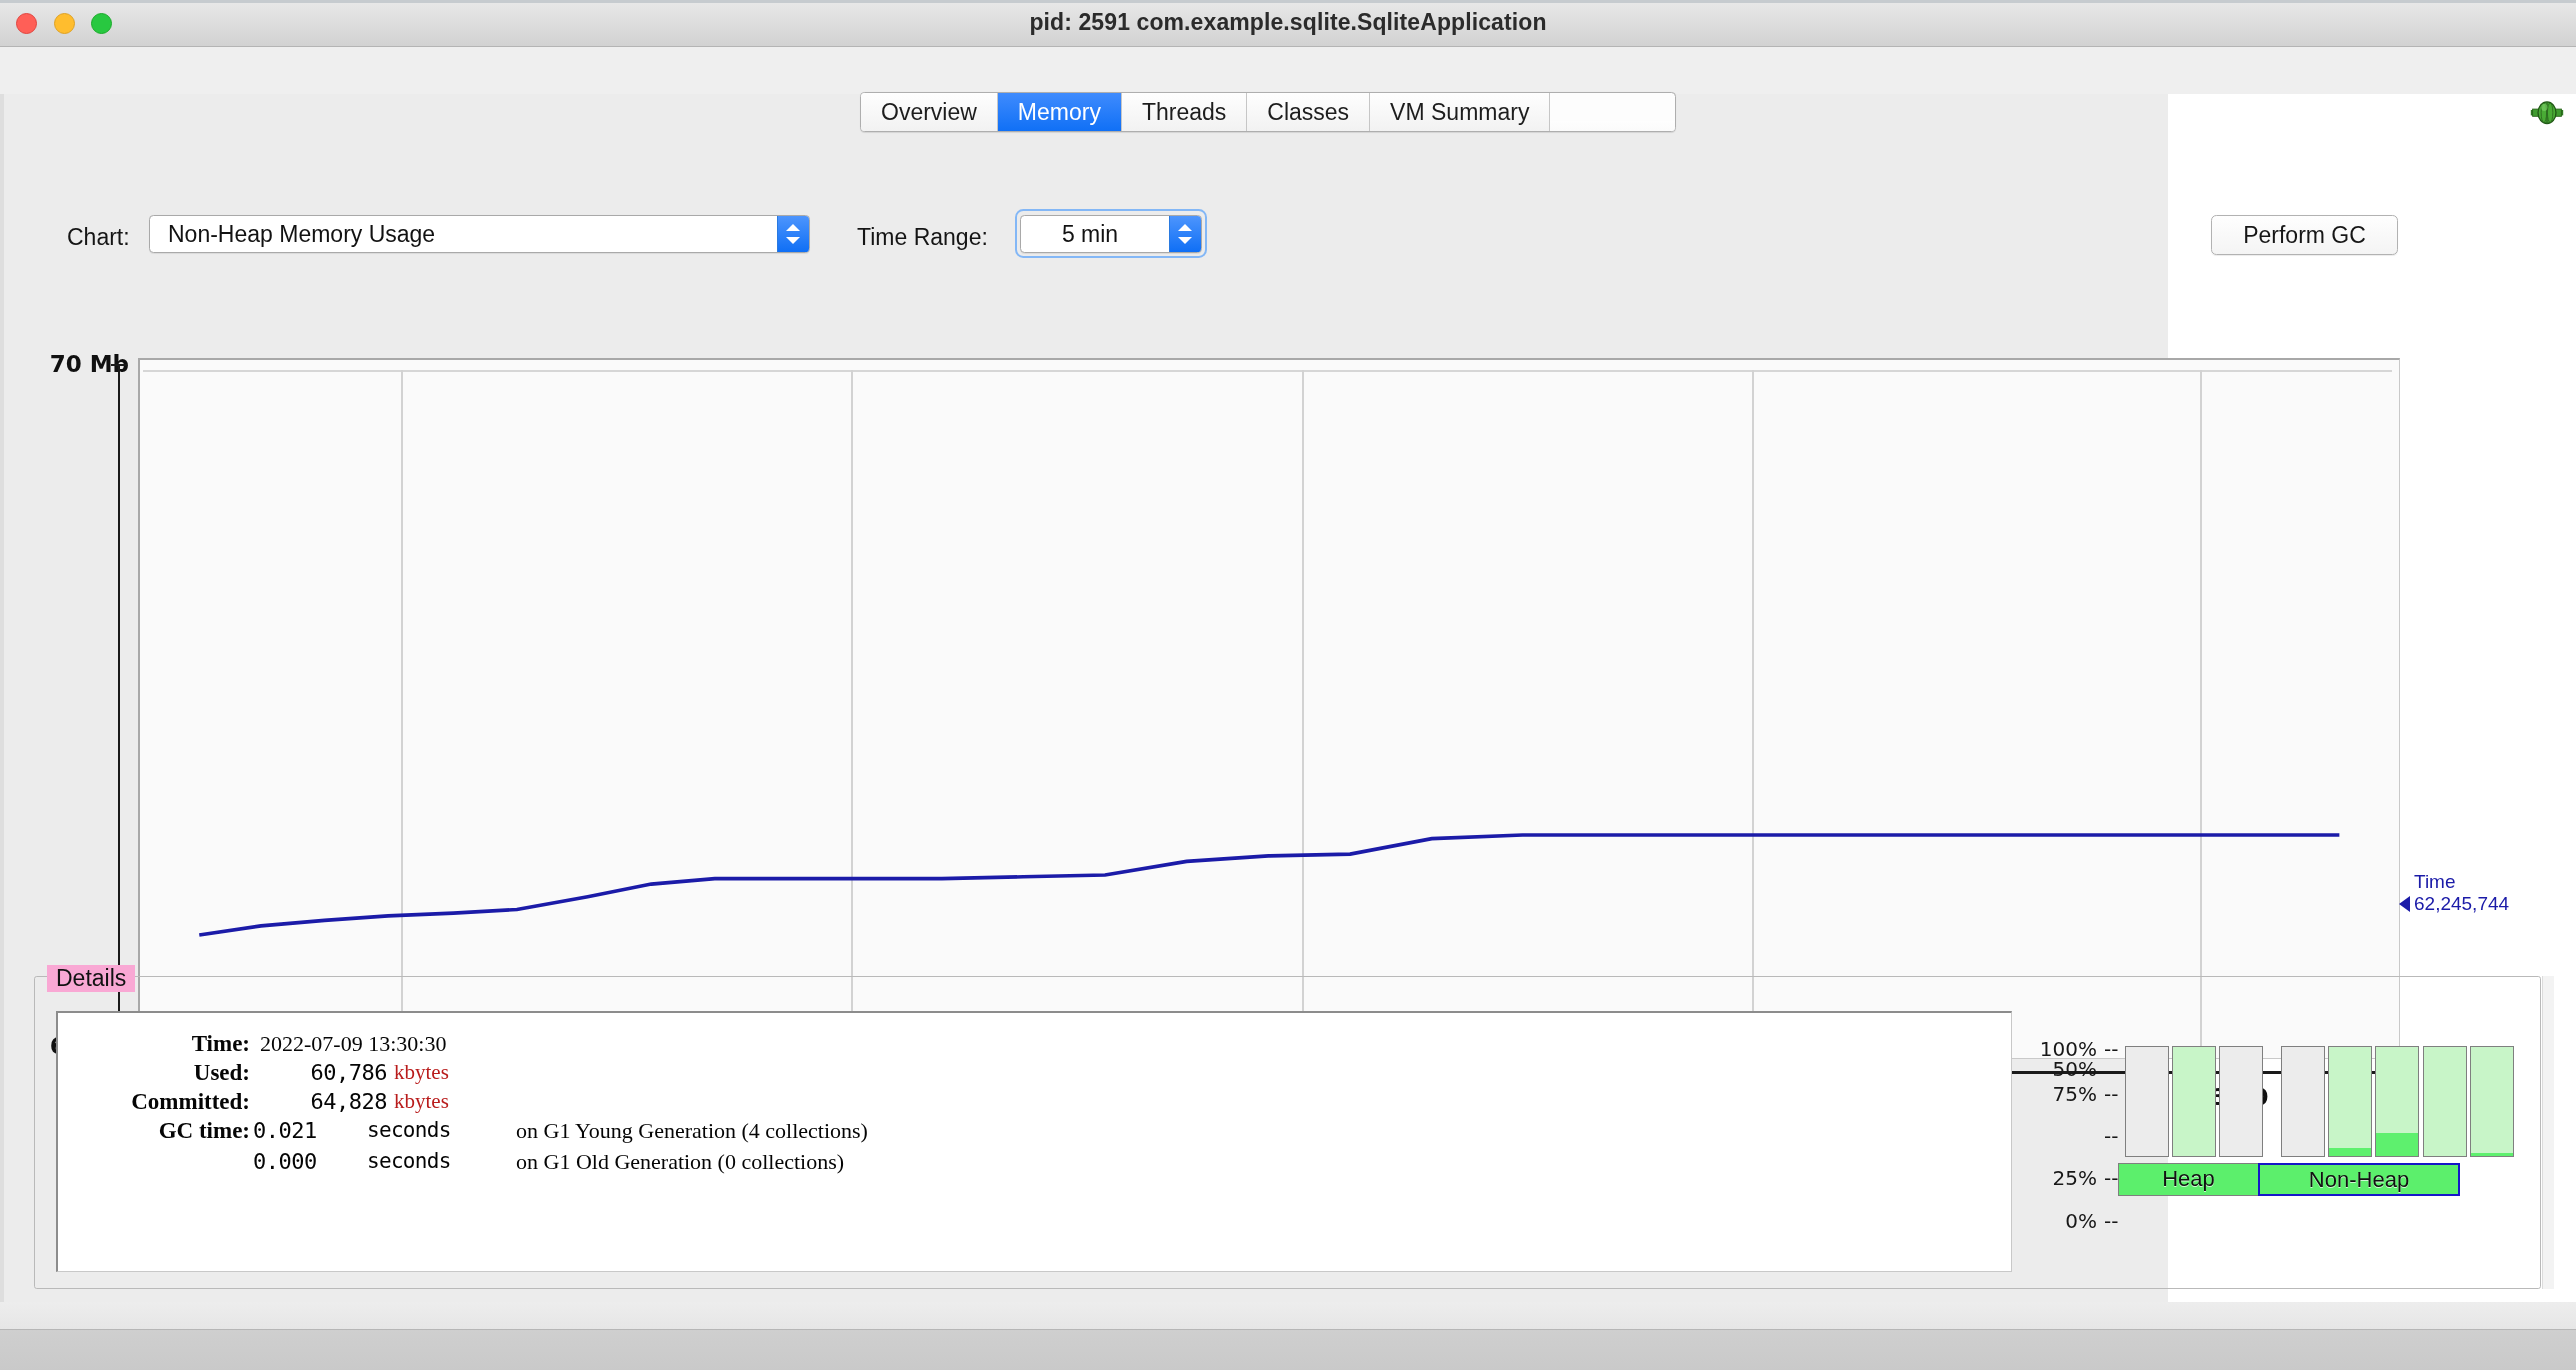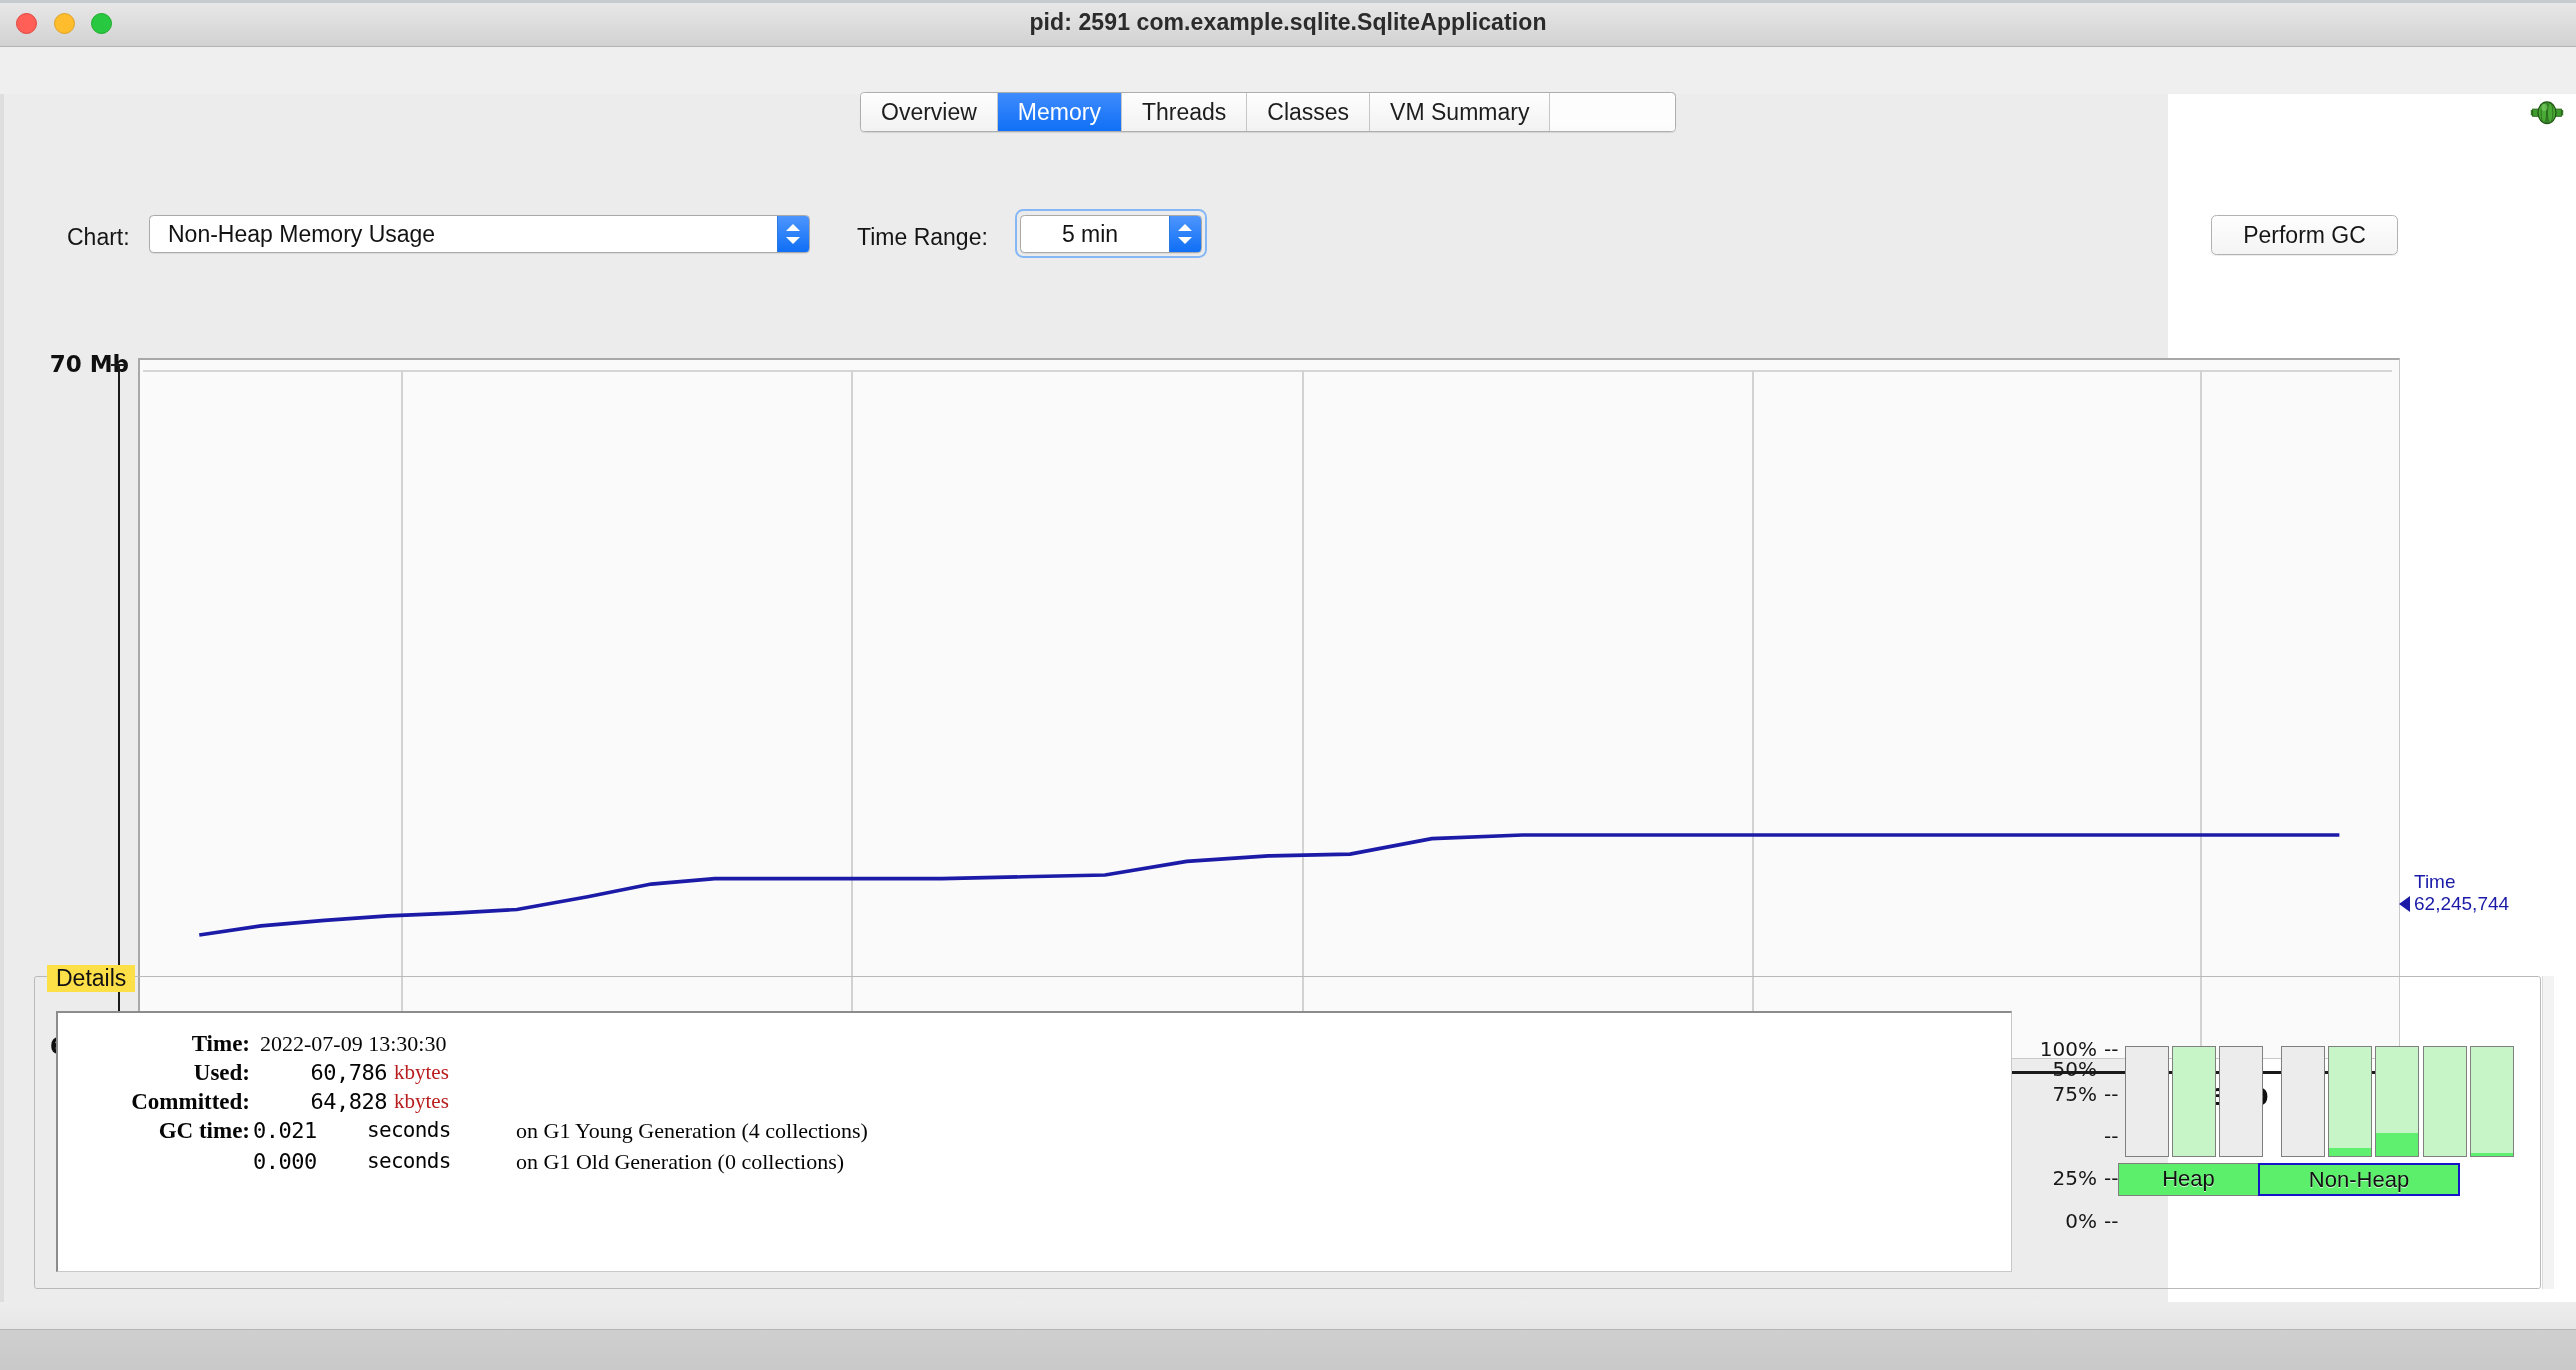--- a/index.html
+++ b/index.html
@@ -314,21 +314,21 @@
     position: absolute;
     left: 34px; top: 976px;
     width: 2507px; height: 313px;
     border: 1.8px solid #b9b9b9;
     border-radius: 2.7px;
     box-sizing: border-box;
   }
   #details-legend {
     position: absolute;
     left: 47px; top: 965px;
-    background: #fde047;
+    background: #f9a8d4;
     padding: 0 9px;
     font-size: 23px;
     color: #121212;
   }
   #details-box {
     position: absolute;
     left: 56px; top: 1011px;
     width: 1956px; height: 261px;
     background: #ffffff;
     border-top: 2.7px solid #8c8c8c;

